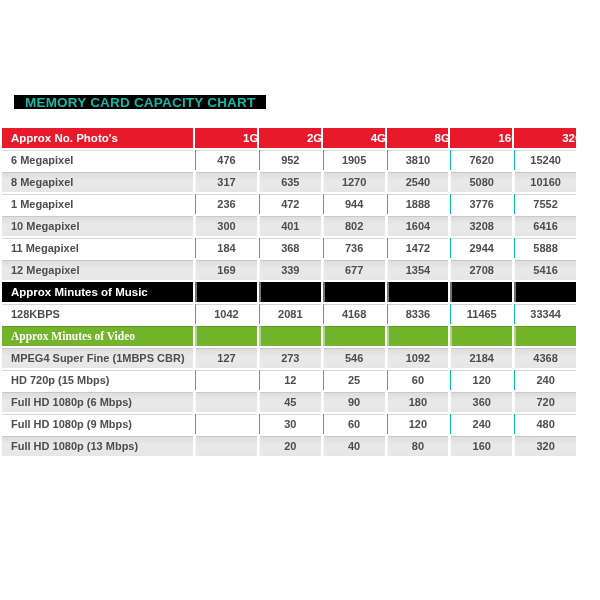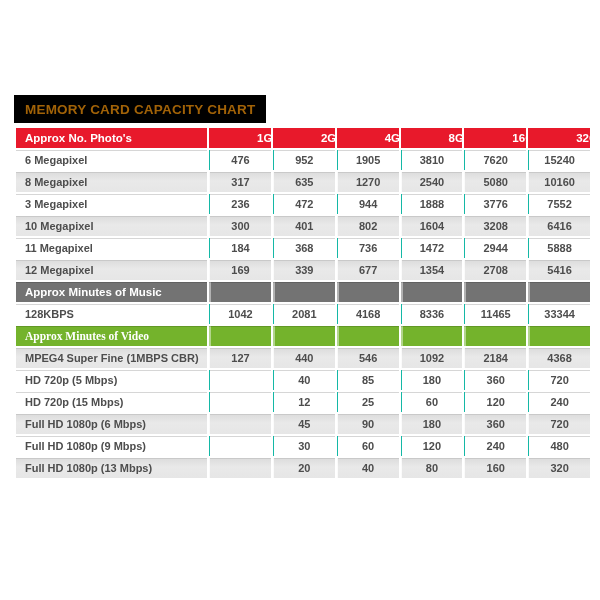--- a/index.html
+++ b/index.html
@@ -12,55 +12,55 @@
     position: relative;
     width: 600px;
     height: 600px;
     background: #ffffff;
     overflow: hidden;
   }
   .title-bar {
     position: absolute;
     left: 14px;
     top: 95px;
-    height: 28px;
+    height: 14px;
     background: #000000;
-    color: #a16207;
+    color: #14b8a6;
     display: inline-flex;
     align-items: center;
     padding: 0 11px;
     font-weight: bold;
     font-size: 13.5px;
     letter-spacing: 0.2px;
     white-space: nowrap;
   }
   table.capacity {
     position: absolute;
-    left: 14px;
+    left: 0;
     top: 126px;
     width: 578px;
     border-collapse: separate;
     border-spacing: 2px;
     table-layout: fixed;
   }
   table.capacity th, table.capacity td {
     height: 20px;
     font-size: 11px;
     font-weight: bold;
     padding: 0;
     vertical-align: middle;
     overflow: hidden;
     white-space: nowrap;
   }
   .label { text-align: left; padding-left: 9px !important; }
   .val   { text-align: center; }
   
   tr.hdr th { color: #ffffff; font-size: 11.5px; }
   tr.hdr-red th   { background: #e8192b; padding-left: 48px; }
-  tr.hdr-blue th  { background: #737373; box-shadow: inset 0 1px 0 rgba(0,0,0,0.15); }
+  tr.hdr-blue th  { background: #000000; box-shadow: inset 0 1px 0 rgba(0,0,0,0.15); }
   tr.hdr-green th { background: #74b32c; box-shadow: inset 0 1px 0 rgba(0,0,0,0.15); font-family: Liberation Serif, serif; }
   tr.hdr-blue th.val, tr.hdr-green th.val { box-shadow: inset 0 1px 0 rgba(0,0,0,0.15), inset 2px 0 0 rgba(255,255,255,0.45); }
   
   tr.row td { color: #4d4d4d; }
   tr.row-white td {
     background: #ffffff;
     box-shadow: inset 0 1px 0 #d6d6d6;
   }
   tr.row-white td.val { border-left: 1px solid #14b8a6; }
   tr.row-gray td {
@@ -107,21 +107,21 @@
         <tr class="row row-gray">
           <td class="label">8 Megapixel</td>
           <td class="val">317</td>
           <td class="val">635</td>
           <td class="val">1270</td>
           <td class="val">2540</td>
           <td class="val">5080</td>
           <td class="val">10160</td>
         </tr>
         <tr class="row row-white">
-          <td class="label">3 Megapixel</td>
+          <td class="label">1 Megapixel</td>
           <td class="val">236</td>
           <td class="val">472</td>
           <td class="val">944</td>
           <td class="val">1888</td>
           <td class="val">3776</td>
           <td class="val">7552</td>
         </tr>
         <tr class="row row-gray">
           <td class="label">10 Megapixel</td>
           <td class="val">300</td>
@@ -172,34 +172,25 @@
           <th class="val"></th>
           <th class="val"></th>
           <th class="val"></th>
           <th class="val"></th>
           <th class="val"></th>
           <th class="val"></th>
         </tr>
         <tr class="row row-gray">
           <td class="label">MPEG4 Super Fine (1MBPS CBR)</td>
           <td class="val">127</td>
-          <td class="val">440</td>
+          <td class="val">273</td>
           <td class="val">546</td>
           <td class="val">1092</td>
           <td class="val">2184</td>
           <td class="val">4368</td>
-        </tr>
-        <tr class="row row-white">
-          <td class="label">HD 720p (5 Mbps)</td>
-          <td class="val"></td>
-          <td class="val">40</td>
-          <td class="val">85</td>
-          <td class="val">180</td>
-          <td class="val">360</td>
-          <td class="val">720</td>
         </tr>
         <tr class="row row-white">
           <td class="label">HD 720p (15 Mbps)</td>
           <td class="val"></td>
           <td class="val">12</td>
           <td class="val">25</td>
           <td class="val">60</td>
           <td class="val">120</td>
           <td class="val">240</td>
         </tr>

